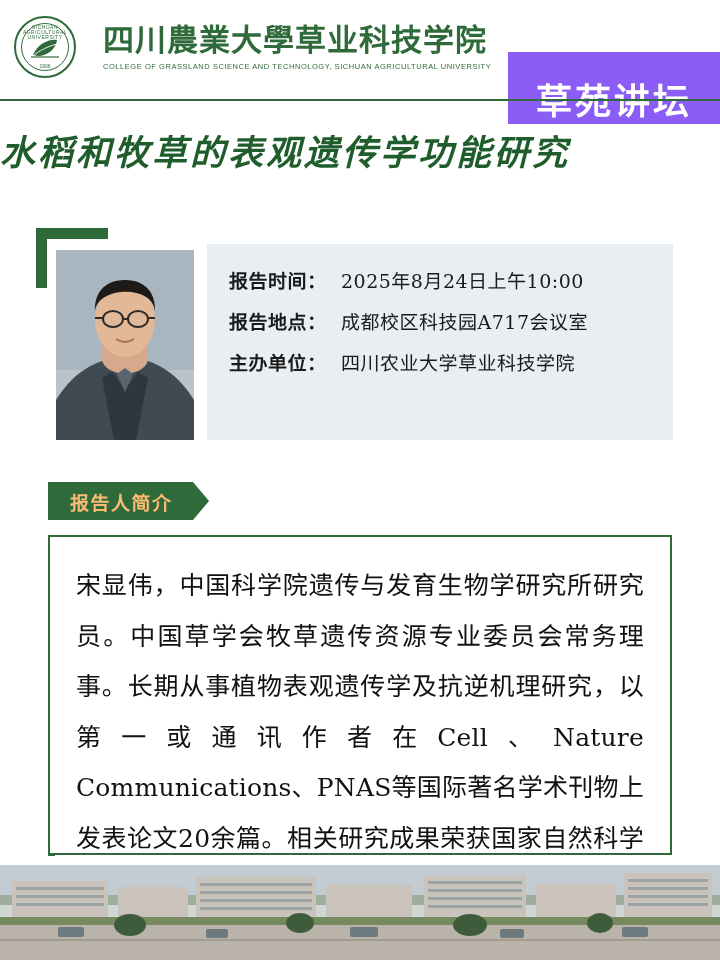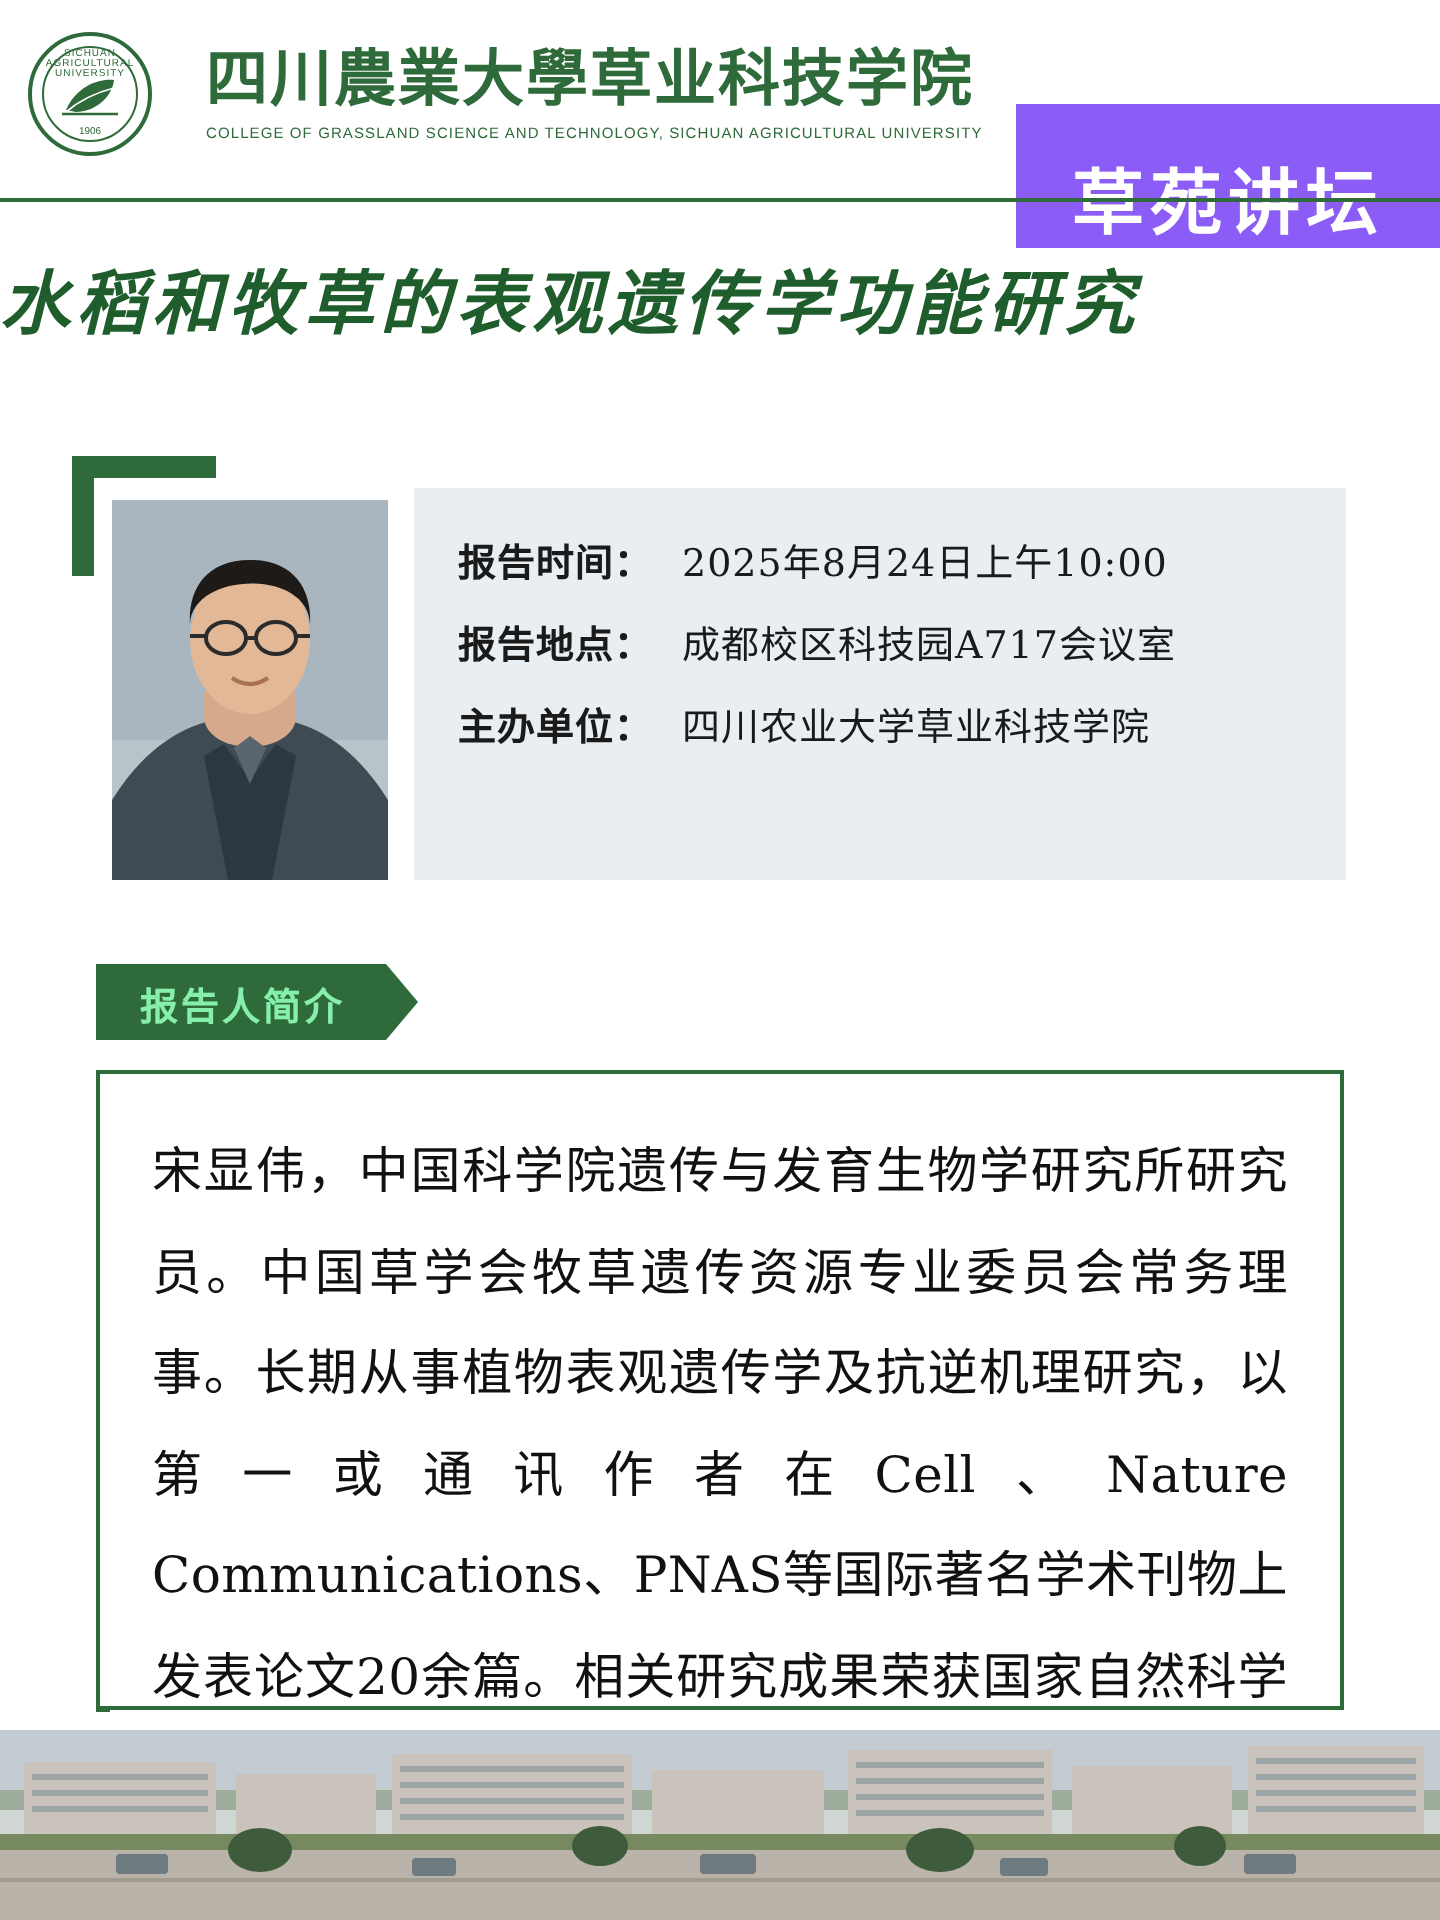--- a/index.html
+++ b/index.html
@@ -182,21 +182,21 @@
     background: #2f6b3a;
     height: 38px;
     display: flex;
     align-items: center;
     padding: 0 20px 0 22px;
   }
   .ribbon-body span {
     font-family: "DejaVu Serif", "Liberation Serif", serif;
     font-size: 19px;
     font-weight: bold;
-    color: #86efac;
+    color: #fdba74;
     letter-spacing: 1.5px;
   }
   .ribbon-tail {
     width: 0; height: 0;
     border-top: 19px solid transparent;
     border-bottom: 19px solid transparent;
     border-left: 16px solid #2f6b3a;
   }
 
   

